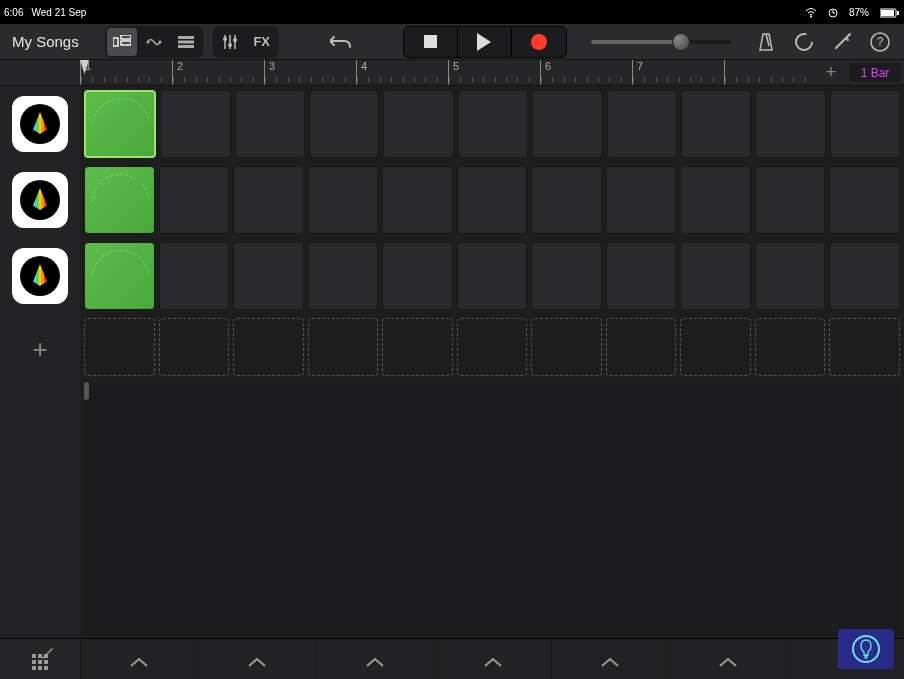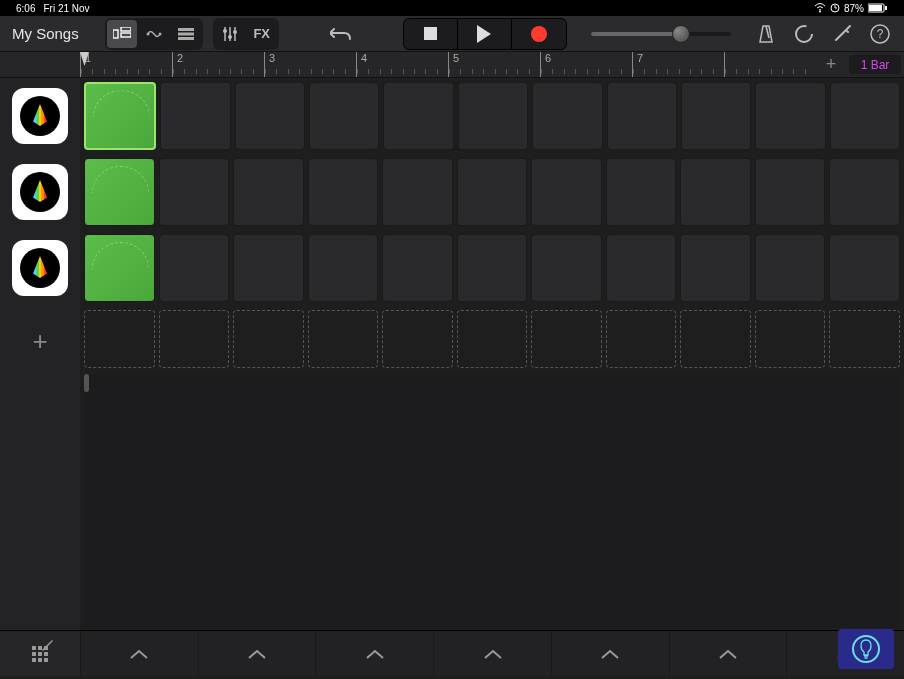--- a/index.html
+++ b/index.html
@@ -1,21 +1,21 @@
 <!DOCTYPE html>
 <html><head>
 <meta charset="utf-8">
 <style>
   * { margin: 0; padding: 0; box-sizing: border-box; }
   body { width: 904px; height: 679px; background: #1e1e1e; font-family: -apple-system, "Helvetica Neue", Arial, sans-serif; overflow: hidden; color: #ccc; position: relative; }
 
   
-  .statusbar { height: 16px; background: #000; display: flex; align-items: center; font-size: 10px; color: #fff; padding: 0 16px; justify-content: space-between; }
+  .statusbar { height: 24px; background: #000; display: flex; align-items: center; font-size: 10px; color: #fff; padding: 0 4px; justify-content: space-between; }
   .statusbar .left { display: flex; gap: 8px; }
-  .statusbar .right { display: flex; gap: 4px; align-items: center; }
+  .statusbar .right { display: flex; gap: 11px; align-items: flex-end; }
 
   
   .toolbar { height: 36px; background: #2b2b2e; display: flex; align-items: center; padding: 0 4px; gap: 4px; border-bottom: 1px solid #111; }
   .toolbar .label { color: #e5e5e5; font-size: 15px; padding: 0 8px; }
   .btn-group { display: flex; background: #1c1c1e; border-radius: 6px; padding: 2px; gap: 2px; margin-left: 14px; justify-content: flex-end;}
   .btn { width: 30px; height: 28px; display: flex; align-items: center; justify-content: center; border-radius: 4px; color: #bbb; font-size: 13px; font-weight: bold; cursor: pointer; }
   .btn.active { background: #4a4a4c; color: #fff; }
   .btn-single { width: 36px; height: 30px; display: flex; align-items: center; justify-content: center; background: #1c1c1e; border-radius: 6px; color: #bbb; cursor: pointer; margin-left: 4px;}
   .transport { display: flex; margin-left: 40px; background: #1c1c1e; border-radius: 6px; overflow: hidden; border: 1px solid #000;}
   .transport .tbtn { width: 54px; height: 30px; display:flex; align-items:center; justify-content:center; border-right: 1px solid #000; cursor:pointer; }
@@ -73,21 +73,21 @@
   .watermark .bulb { width:28px; height:28px; border-radius:50%; border:2px solid #6adfe6; display:flex; align-items:center; justify-content:center; color:#6adfe6; font-size:14px;}
 
   svg { display:block; }
 </style>
 </head>
 <body>
 
 <div class="statusbar">
   <div class="left">
     <span>6:06</span>
-    <span>Fri 21 Nov</span>
+    <span>Wed 21 Sep</span>
   </div>
   <div class="right">
     <span>
       <svg width="12" height="10" viewBox="0 0 12 10">
           <path d="M1 3 Q6 -2 11 3 M3 5 Q6 2 9 5 M5 7 Q6 6 7 7" stroke="#fff" stroke-width="1" fill="none"></path>
           <circle cx="6" cy="8.5" r="1" fill="#fff"></circle>
         </svg>
     </span>
     <span>
       <svg width="10" height="10">

